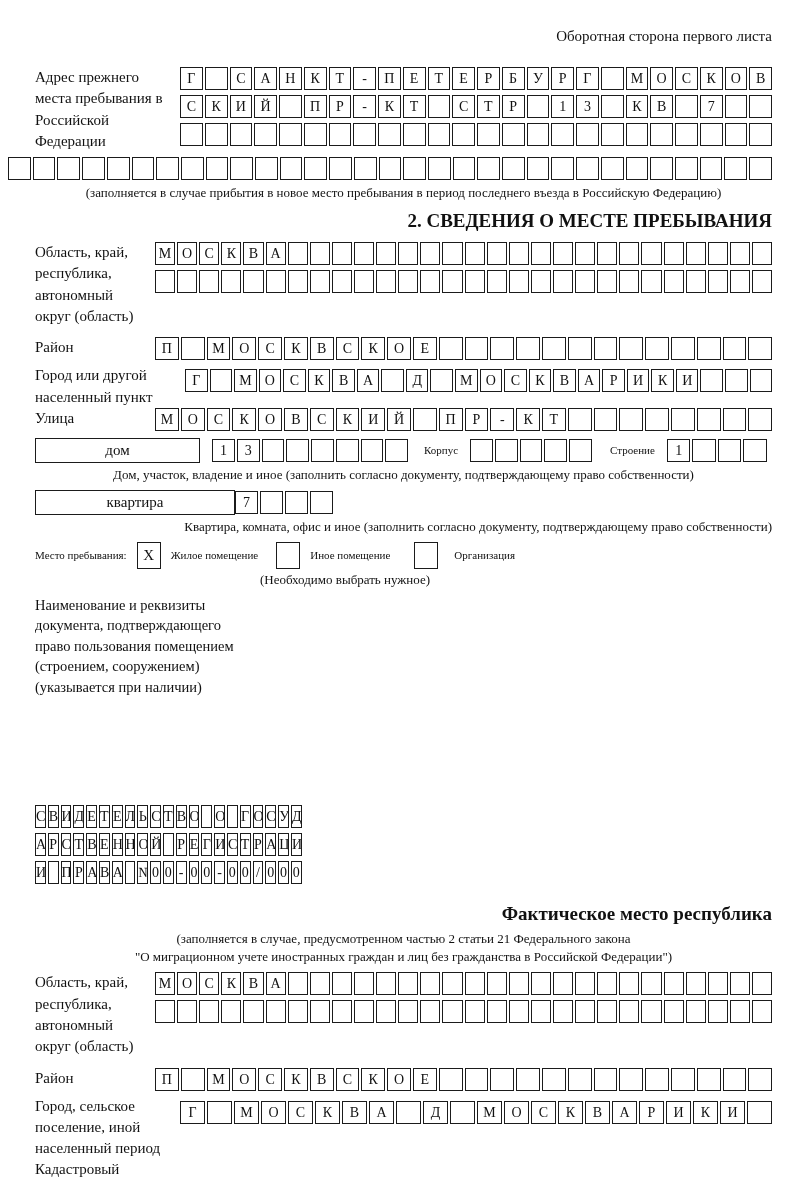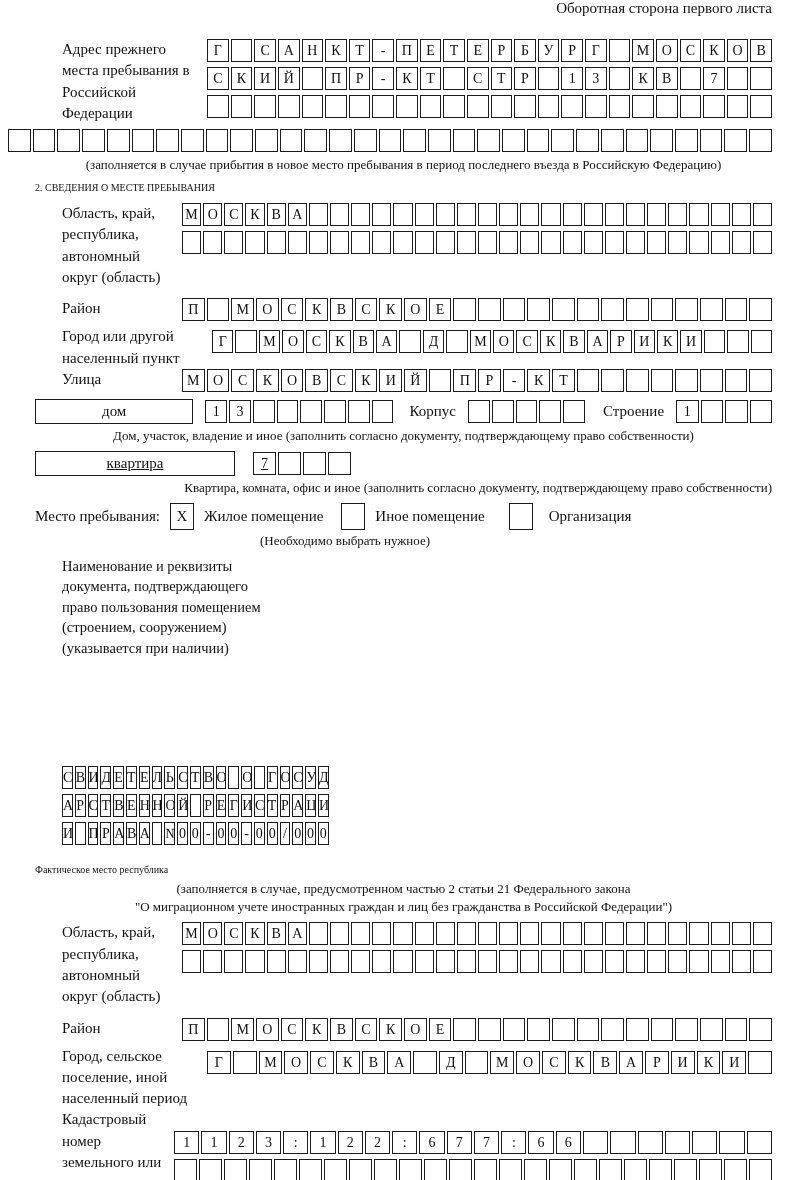--- a/index.html
+++ b/index.html
@@ -1,35 +1,35 @@
 <!DOCTYPE html>
 <html><head>
 <meta charset="utf-8">
 <style>
   html,body{margin:0;padding:0;background:#fff;}
   .page{position:relative;width:800px;height:1180px;box-sizing:border-box;
-        padding:0 28px 0 35px;font-family:"Liberation Serif","DejaVu Serif",serif;
+        padding:28px 28px 0 35px;font-family:"Liberation Serif","DejaVu Serif",serif;
         color:#111;overflow:hidden;}
   .hdr{text-align:right;font-size:15px;margin-bottom:22px;}
-  .frow{display:flex;align-items:flex-start;margin-left:27px;}
+  .frow{display:flex;align-items:flex-start;}
   .flabel{font-size:15px;line-height:1.42;box-sizing:border-box;padding-right:8px;}
   .w145{width:145px;flex:0 0 145px;}
   .w120{width:120px;flex:0 0 120px;}
   .w150{width:150px;flex:0 0 150px;}
   .w112{width:112px;flex:0 0 112px;}
   .w210{width:210px;flex:0 0 210px;font-size:14.5px;}
   .cellscol{flex:1 1 auto;min-width:0;}
   .cellrow{display:flex;gap:2px;margin-bottom:5px;}
   .cell{flex:1 1 0;min-width:0;border:1.5px solid #1b1b1b;height:21px;line-height:21px;
         text-align:center;font-size:14px;background:#fff;overflow:hidden;}
   .note{font-size:13px;text-align:center;margin:2px 0 6px 0;line-height:1.3;}
-  .title{font-size:10px;font-weight:normal;text-align:left;margin:8px 0 10px 0;}
+  .title{font-size:19px;font-weight:bold;text-align:right;margin:8px 0 10px 0;}
   .wbox{border:1.6px solid #1b1b1b;height:23px;line-height:23px;text-align:center;
         font-size:15px;box-sizing:content-box;background:#fff;}
-  .inline-label{font-size:15px;line-height:26px;white-space:nowrap;}
+  .inline-label{font-size:11px;line-height:26px;white-space:nowrap;}
   .cbox{width:22px;height:25px;flex:0 0 22px;border:1.6px solid #1b1b1b;text-align:center;
         line-height:25px;font-size:15px;background:#fff;}
   .stamp-box{border:2px solid #222;width:353px;height:173px;margin-left:360px;background:#fff;}
   .mb0{margin-bottom:0;}
 </style>
 </head>
 <body>
 
 <div class="page">
 
@@ -340,21 +340,21 @@
     <div class="inline-label" style="line-height:24px;padding-left:6px;">Строение</div>
     <div class="cellrow mb0" style="width:100px;padding-top:1px;">
         <span class="cell">1</span>
         <span class="cell"></span>
         <span class="cell"></span>
         <span class="cell"></span>
       </div>
   </div>
   <div class="note" style="text-align:center;margin-top:4px;">Дом, участок, владение и иное (заполнить согласно документу, подтверждающему право собственности)</div>
 
-  <div style="display:flex;align-items:flex-start;gap:18px;margin-top:2px;text-decoration:underline;">
+  <div style="display:flex;align-items:flex-start;gap:0;margin-top:2px;">
     <div class="wbox" style="width:198px;">квартира</div>
     <div class="cellrow mb0" style="width:98px;padding-top:1px;">
         <span class="cell">7</span>
         <span class="cell"></span>
         <span class="cell"></span>
         <span class="cell"></span>
       </div>
   </div>
   <div class="note" style="text-align:right;margin-top:4px;">Квартира, комната, офис и иное (заполнить согласно документу, подтверждающему право собственности)</div>
 

